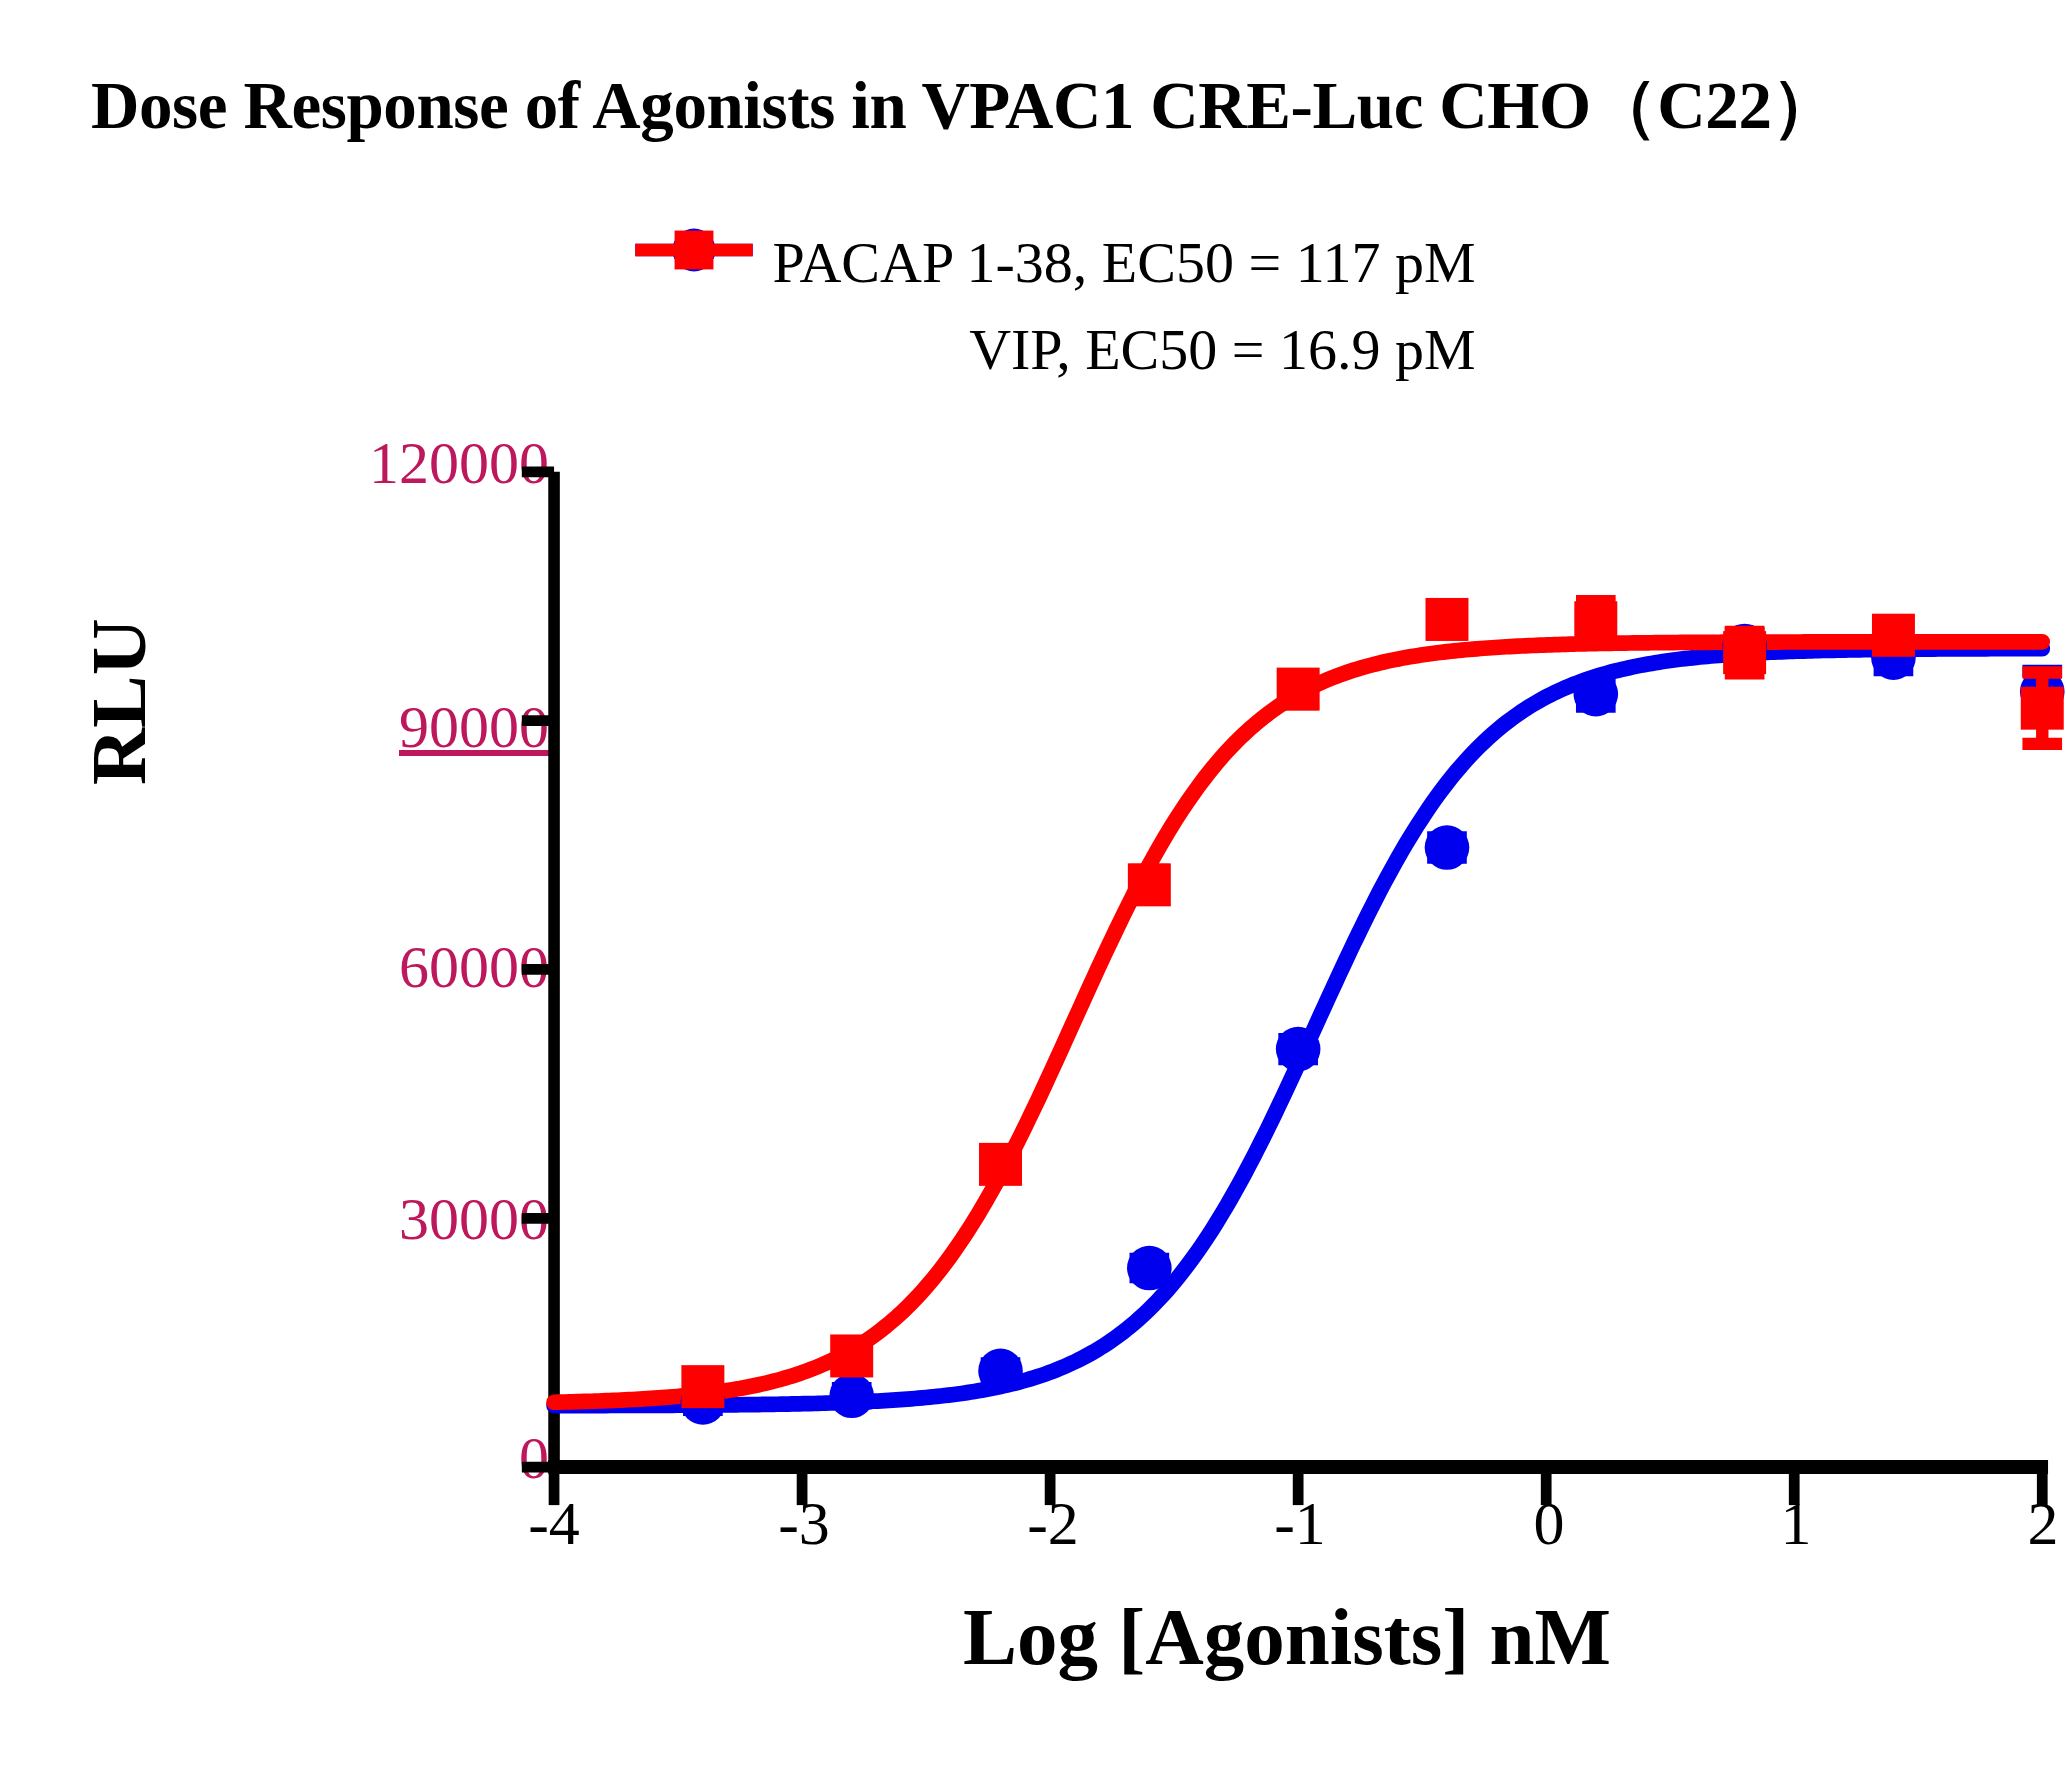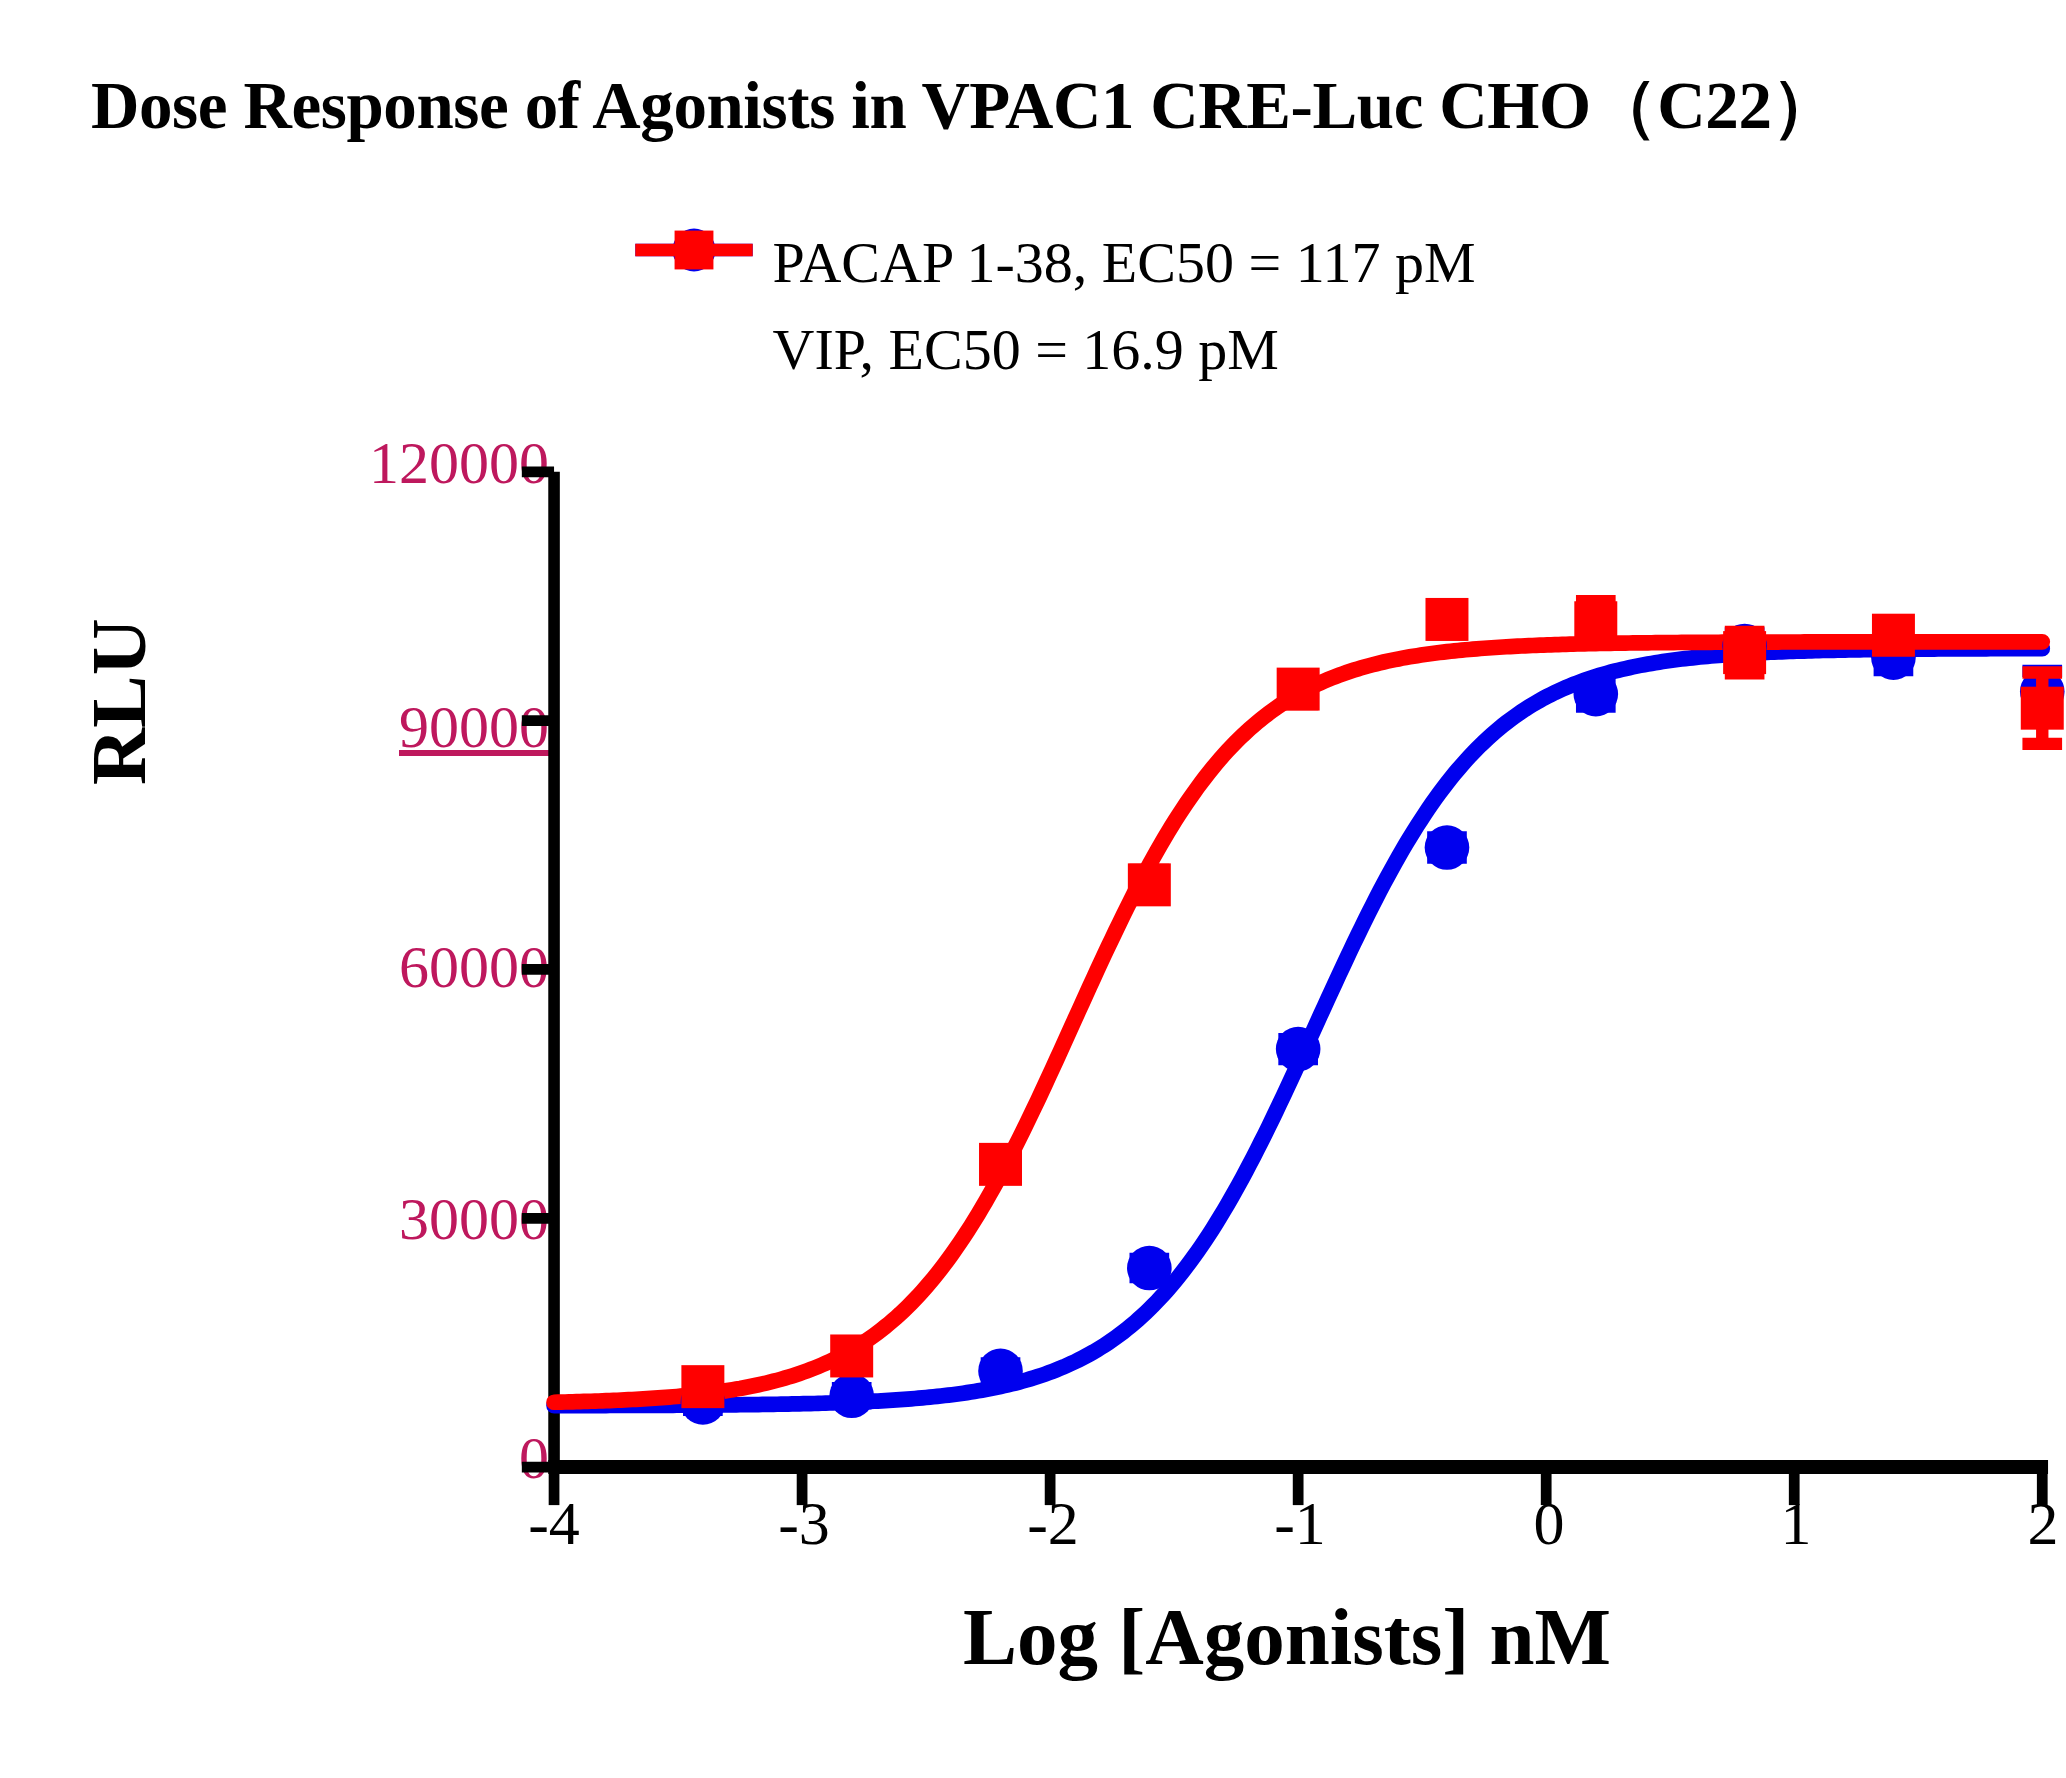--- a/index.html
+++ b/index.html
@@ -8,21 +8,21 @@
 
   .title{
     position:absolute;left:79px;top:60px;
     font-family:"Liberation Serif",serif;
     font-weight:bold;font-size:67px;color:#000;white-space:nowrap;
     letter-spacing:-0.4px;
     margin-left:12px;
   }
 
   .legend{position:absolute;left:632px;top:219px;}
-  .legend-row{display:flex;align-items:center;height:87px;}
+  .legend-row{display:flex;align-items:center;height:87px;justify-content:flex-end;}
   .legend-key{width:124px;height:auto;display:flex;align-items:center;justify-content:center;}
   .legend-label{
     font-family:"Liberation Serif",serif;
     font-size:58px;color:#000;white-space:nowrap;margin-left:16.5px;
   }
 
   .ytick-label{
     position:absolute;text-align:right;
     font-family:"Liberation Serif",serif;
     font-size:60px;color:#be185d;white-space:nowrap;

